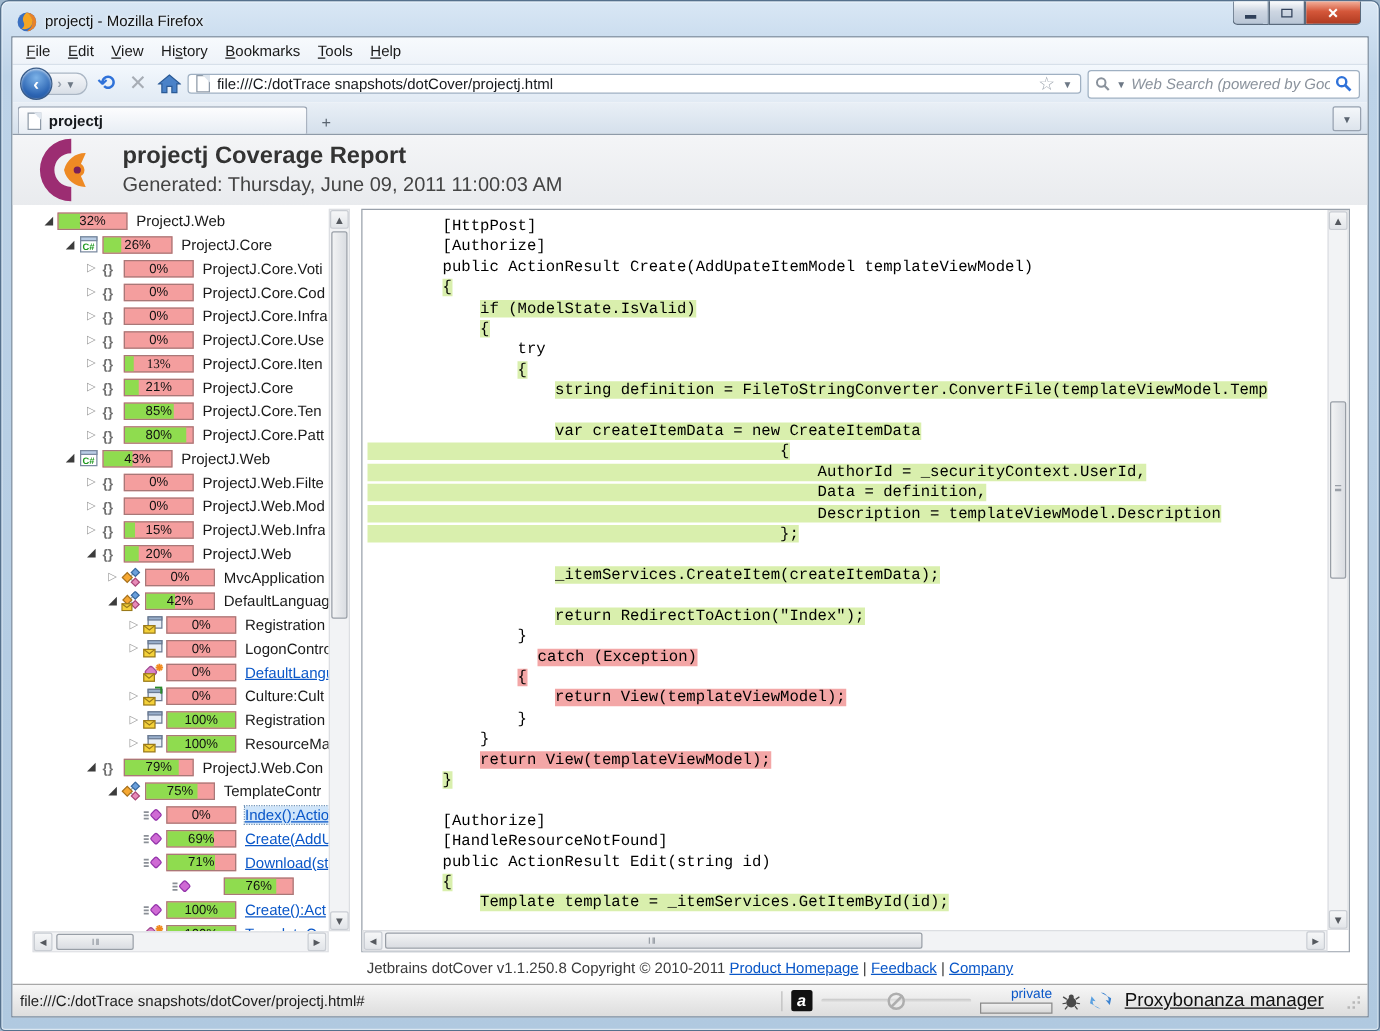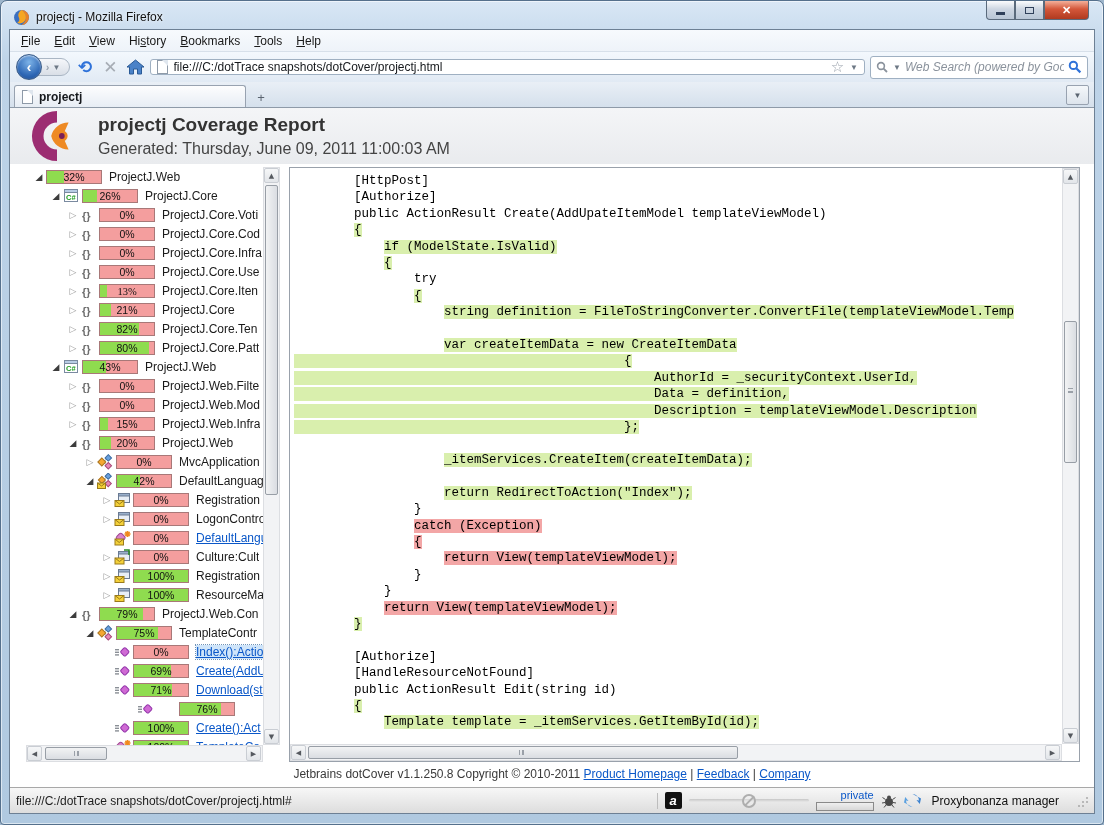--- a/index.html
+++ b/index.html
@@ -130,21 +130,21 @@
   .aicon { width:17px; height:17px; background:#111; color:#fff; font-size:13px; font-weight:bold;
     display:flex; align-items:center; justify-content:center; border-radius:2px; flex:none; font-style:italic; }
   .zoomline { width:120px; height:3px; background:linear-gradient(#c6c6c6,#e8e8e8); position:relative; border-radius:2px; }
   .nosign { position:absolute; left:50%; top:50%; transform:translate(-50%,-50%); width:14px; height:14px;
     border:2px solid #aeaeae; border-radius:50%; background:rgba(240,240,240,.4); }
   .nosign::after { content:""; position:absolute; left:-1px; top:4px; width:13px; height:2px; background:#aeaeae;
     transform:rotate(-45deg); }
   .privwrap { display:flex; flex-direction:column; align-items:flex-end; line-height:1; }
   .privlabel { color:#0a57c8; font-size:11px; margin-bottom:1px; }
   .privbox { width:58px; height:9px; border:1px solid #8a8a8a; background:linear-gradient(#efefef,#d8d8d8); }
-  .proxy-label { font-size:12px; color:#111; padding:0 10px 0 4px; }
+  .proxy-label { font-size:15px; color:#111; padding:0 10px 0 4px;text-decoration:underline; }
   .grip { width:12px; height:12px; position:relative; opacity:.6; }
   .grip::before { content:""; position:absolute; right:0; bottom:0; width:2px; height:2px;
     box-shadow:0 -4px #999, 0 -8px #999, -4px 0 #999, -8px 0 #999, 0 0 #999, -4px -4px #999; }
   .sep { width:1px; height:16px; background:#bdbdbd; }
 </style>
 </head>
 <body>
 
 <div class="window">
 
@@ -338,21 +338,21 @@
               </div>
               <div class="trow" style="padding-left: 40px;">
                 <span class="arrow col">▷</span>
                 <span class="ticon">
                   <svg width="16" height="16" viewBox="0 0 16 16">
                     <text x="2" y="12.5" font-size="11" font-weight="bold" fill="#6e6e6e" font-family="Liberation Sans,sans-serif">{}</text>
                   </svg>
                 </span>
                 <span class="badge" style="background: rgb(244, 158, 158);">
                   <span class="fill" style="width: 72%; background: rgb(143, 220, 79); display: block; position: absolute;"></span>
-                  <b>82%</b>
+                  <b>85%</b>
                 </span>
                 <span class="tlabel">ProjectJ.Core.Ten</span>
               </div>
               <div class="trow" style="padding-left: 40px;">
                 <span class="arrow col">▷</span>
                 <span class="ticon">
                   <svg width="16" height="16" viewBox="0 0 16 16">
                     <text x="2" y="12.5" font-size="11" font-weight="bold" fill="#6e6e6e" font-family="Liberation Sans,sans-serif">{}</text>
                   </svg>
                 </span>
@@ -739,21 +739,21 @@
               <div class="cline"><span class="hl-g" style="background: rgb(217, 239, 173);">                                            {</span></div>
               <div class="cline"><span class="hl-g" style="background: rgb(217, 239, 173);">                                                AuthorId = _securityContext.UserId,</span></div>
               <div class="cline"><span class="hl-g" style="background: rgb(217, 239, 173);">                                                Data = definition,</span></div>
               <div class="cline"><span class="hl-g" style="background: rgb(217, 239, 173);">                                                Description = templateViewModel.Description</span></div>
               <div class="cline"><span class="hl-g" style="background: rgb(217, 239, 173);">                                            };</span></div>
               <div class="cline">&nbsp;</div>
               <div class="cline">                    <span class="hl-g" style="background: rgb(217, 239, 173);">_itemServices.CreateItem(createItemData);</span></div>
               <div class="cline">&nbsp;</div>
               <div class="cline">                    <span class="hl-g" style="background: rgb(217, 239, 173);">return RedirectToAction("Index");</span></div>
               <div class="cline">                }</div>
-              <div class="cline">                <span class="hl-r" style="background: rgb(243, 166, 166);">catch (Exception)</span></div>
+              <div class="cline">                <span class="hl-r" style="background: rgb(243, 166, 166); margin-left: 16px;">catch (Exception)</span></div>
               <div class="cline">                <span class="hl-r" style="background: rgb(243, 166, 166);">{</span></div>
               <div class="cline">                    <span class="hl-r" style="background: rgb(243, 166, 166);">return View(templateViewModel);</span></div>
               <div class="cline">                }</div>
               <div class="cline">            }</div>
               <div class="cline">            <span class="hl-r" style="background: rgb(243, 166, 166);">return View(templateViewModel);</span></div>
               <div class="cline">        <span class="hl-g" style="background: rgb(217, 239, 173);">}</span></div>
               <div class="cline">&nbsp;</div>
               <div class="cline">        [Authorize]</div>
               <div class="cline">        [HandleResourceNotFound]</div>
               <div class="cline">        public ActionResult Edit(string id)</div>

